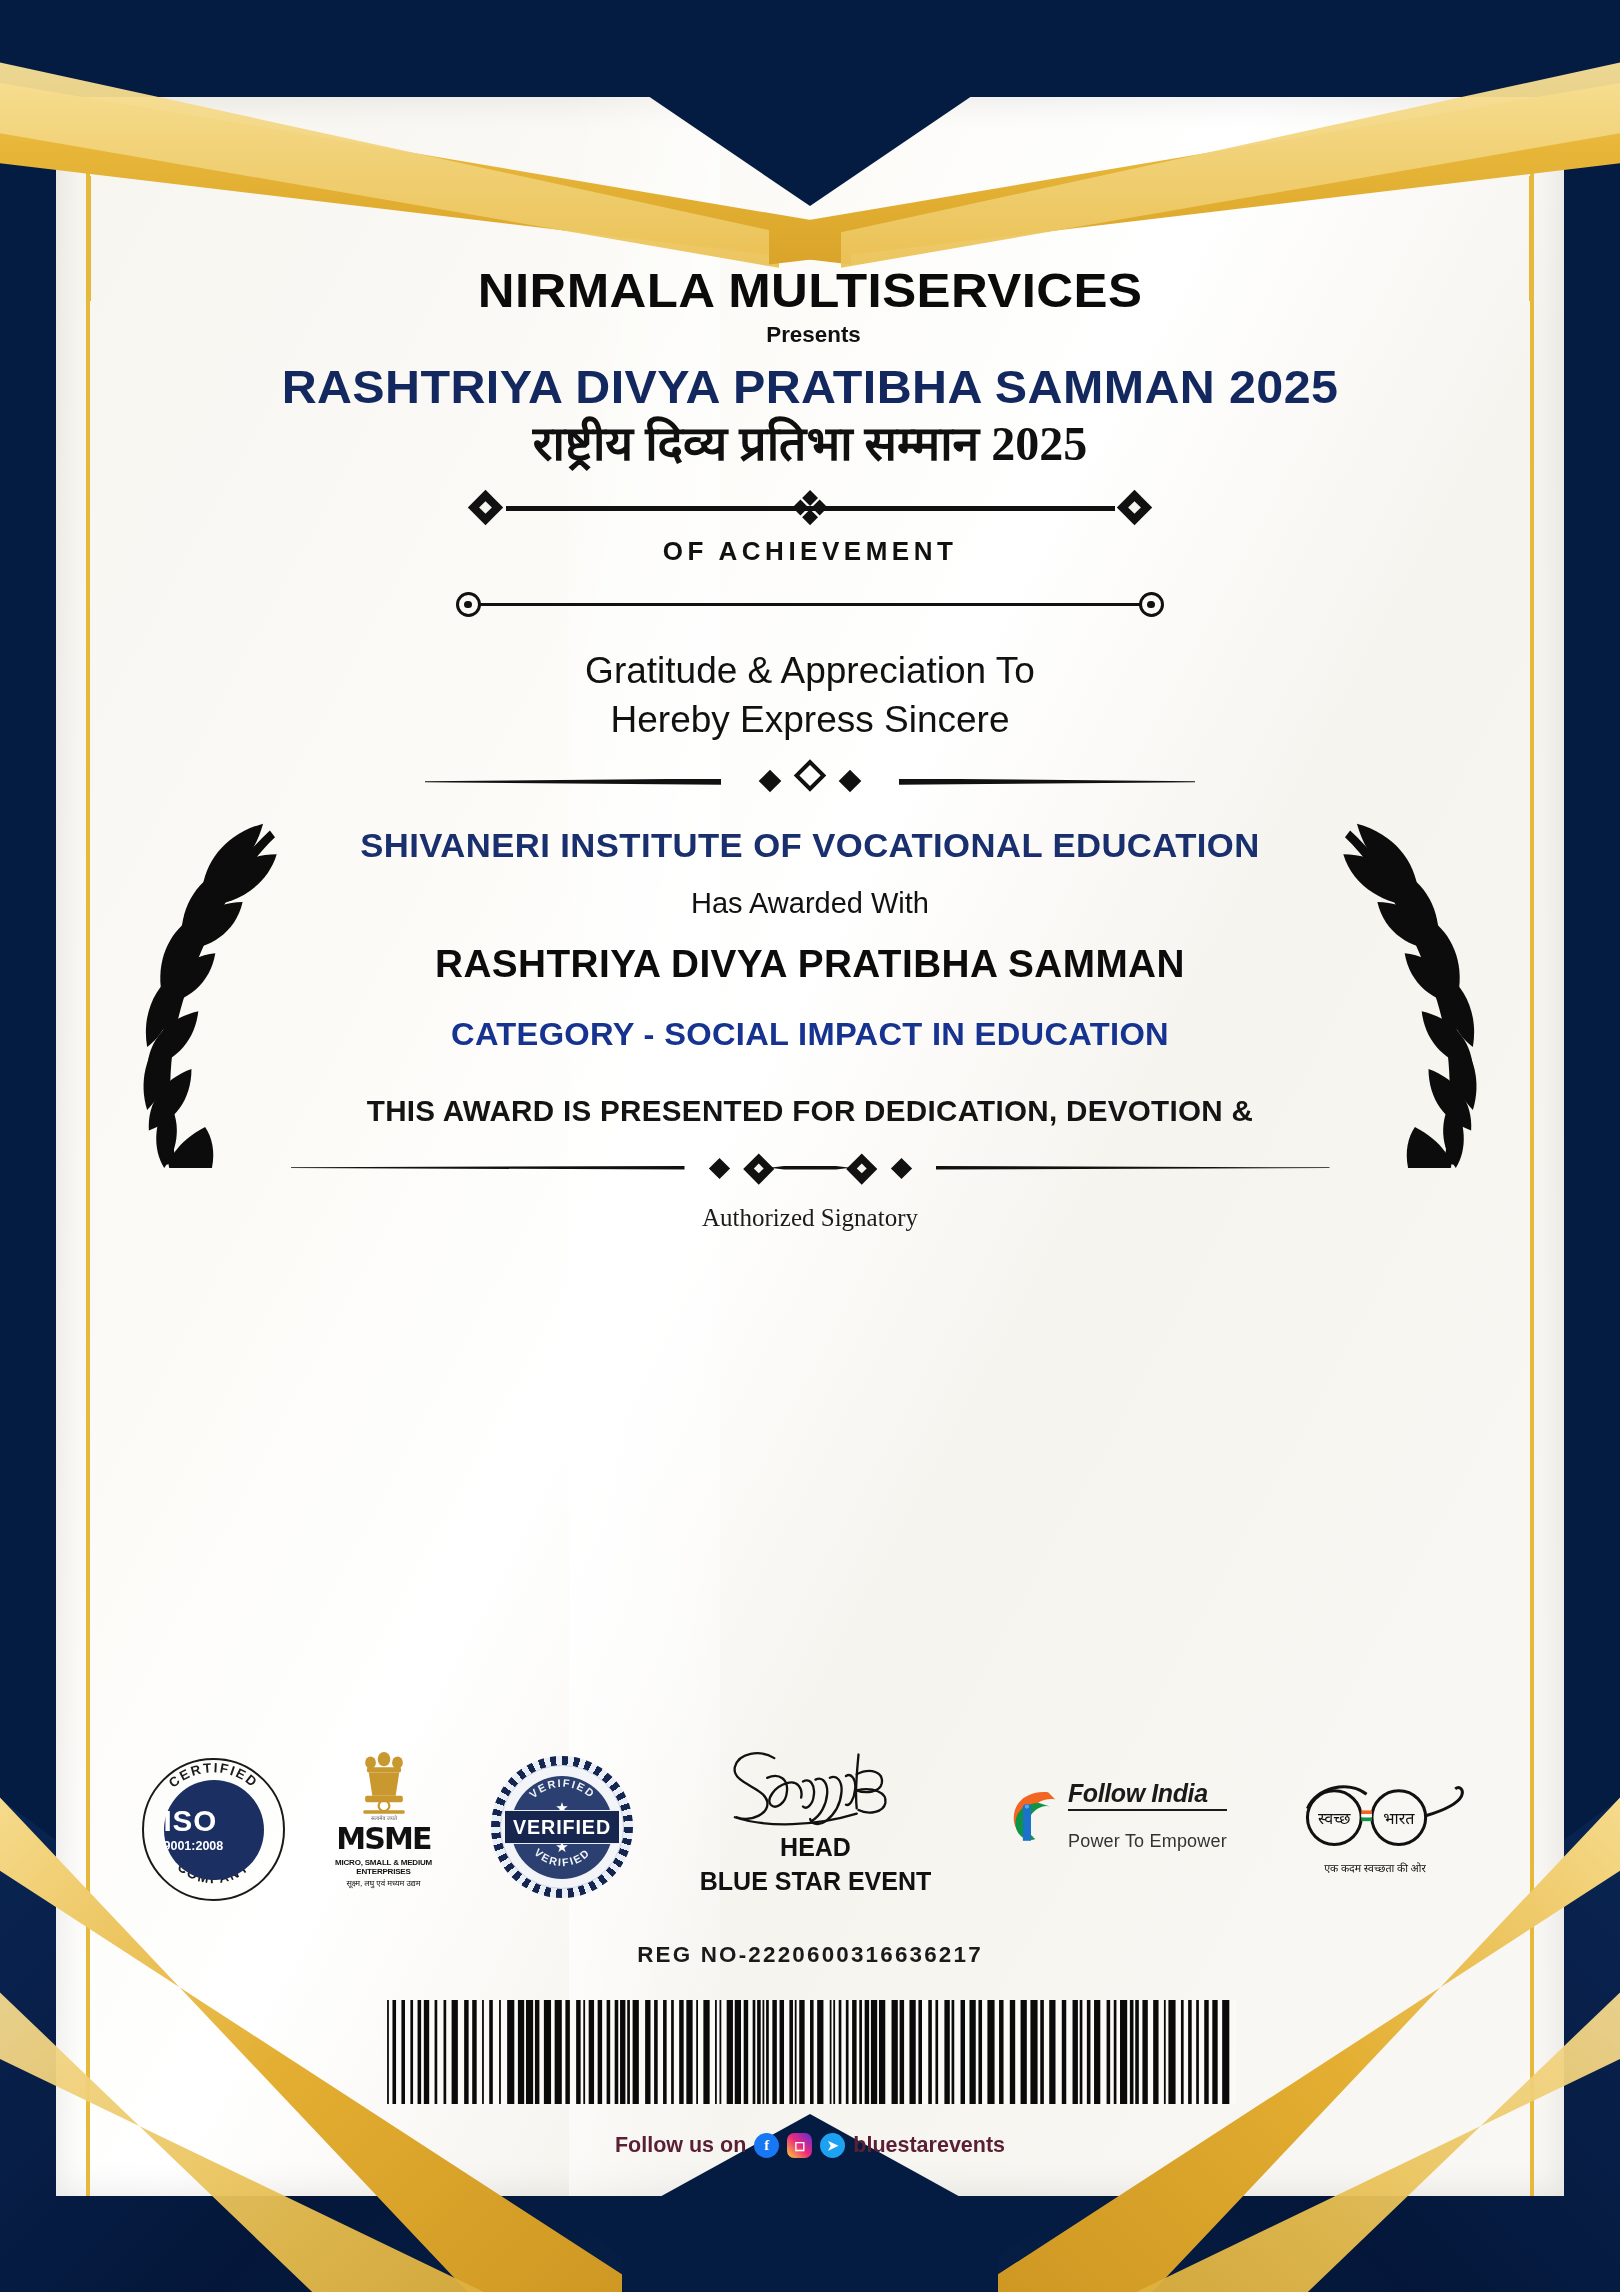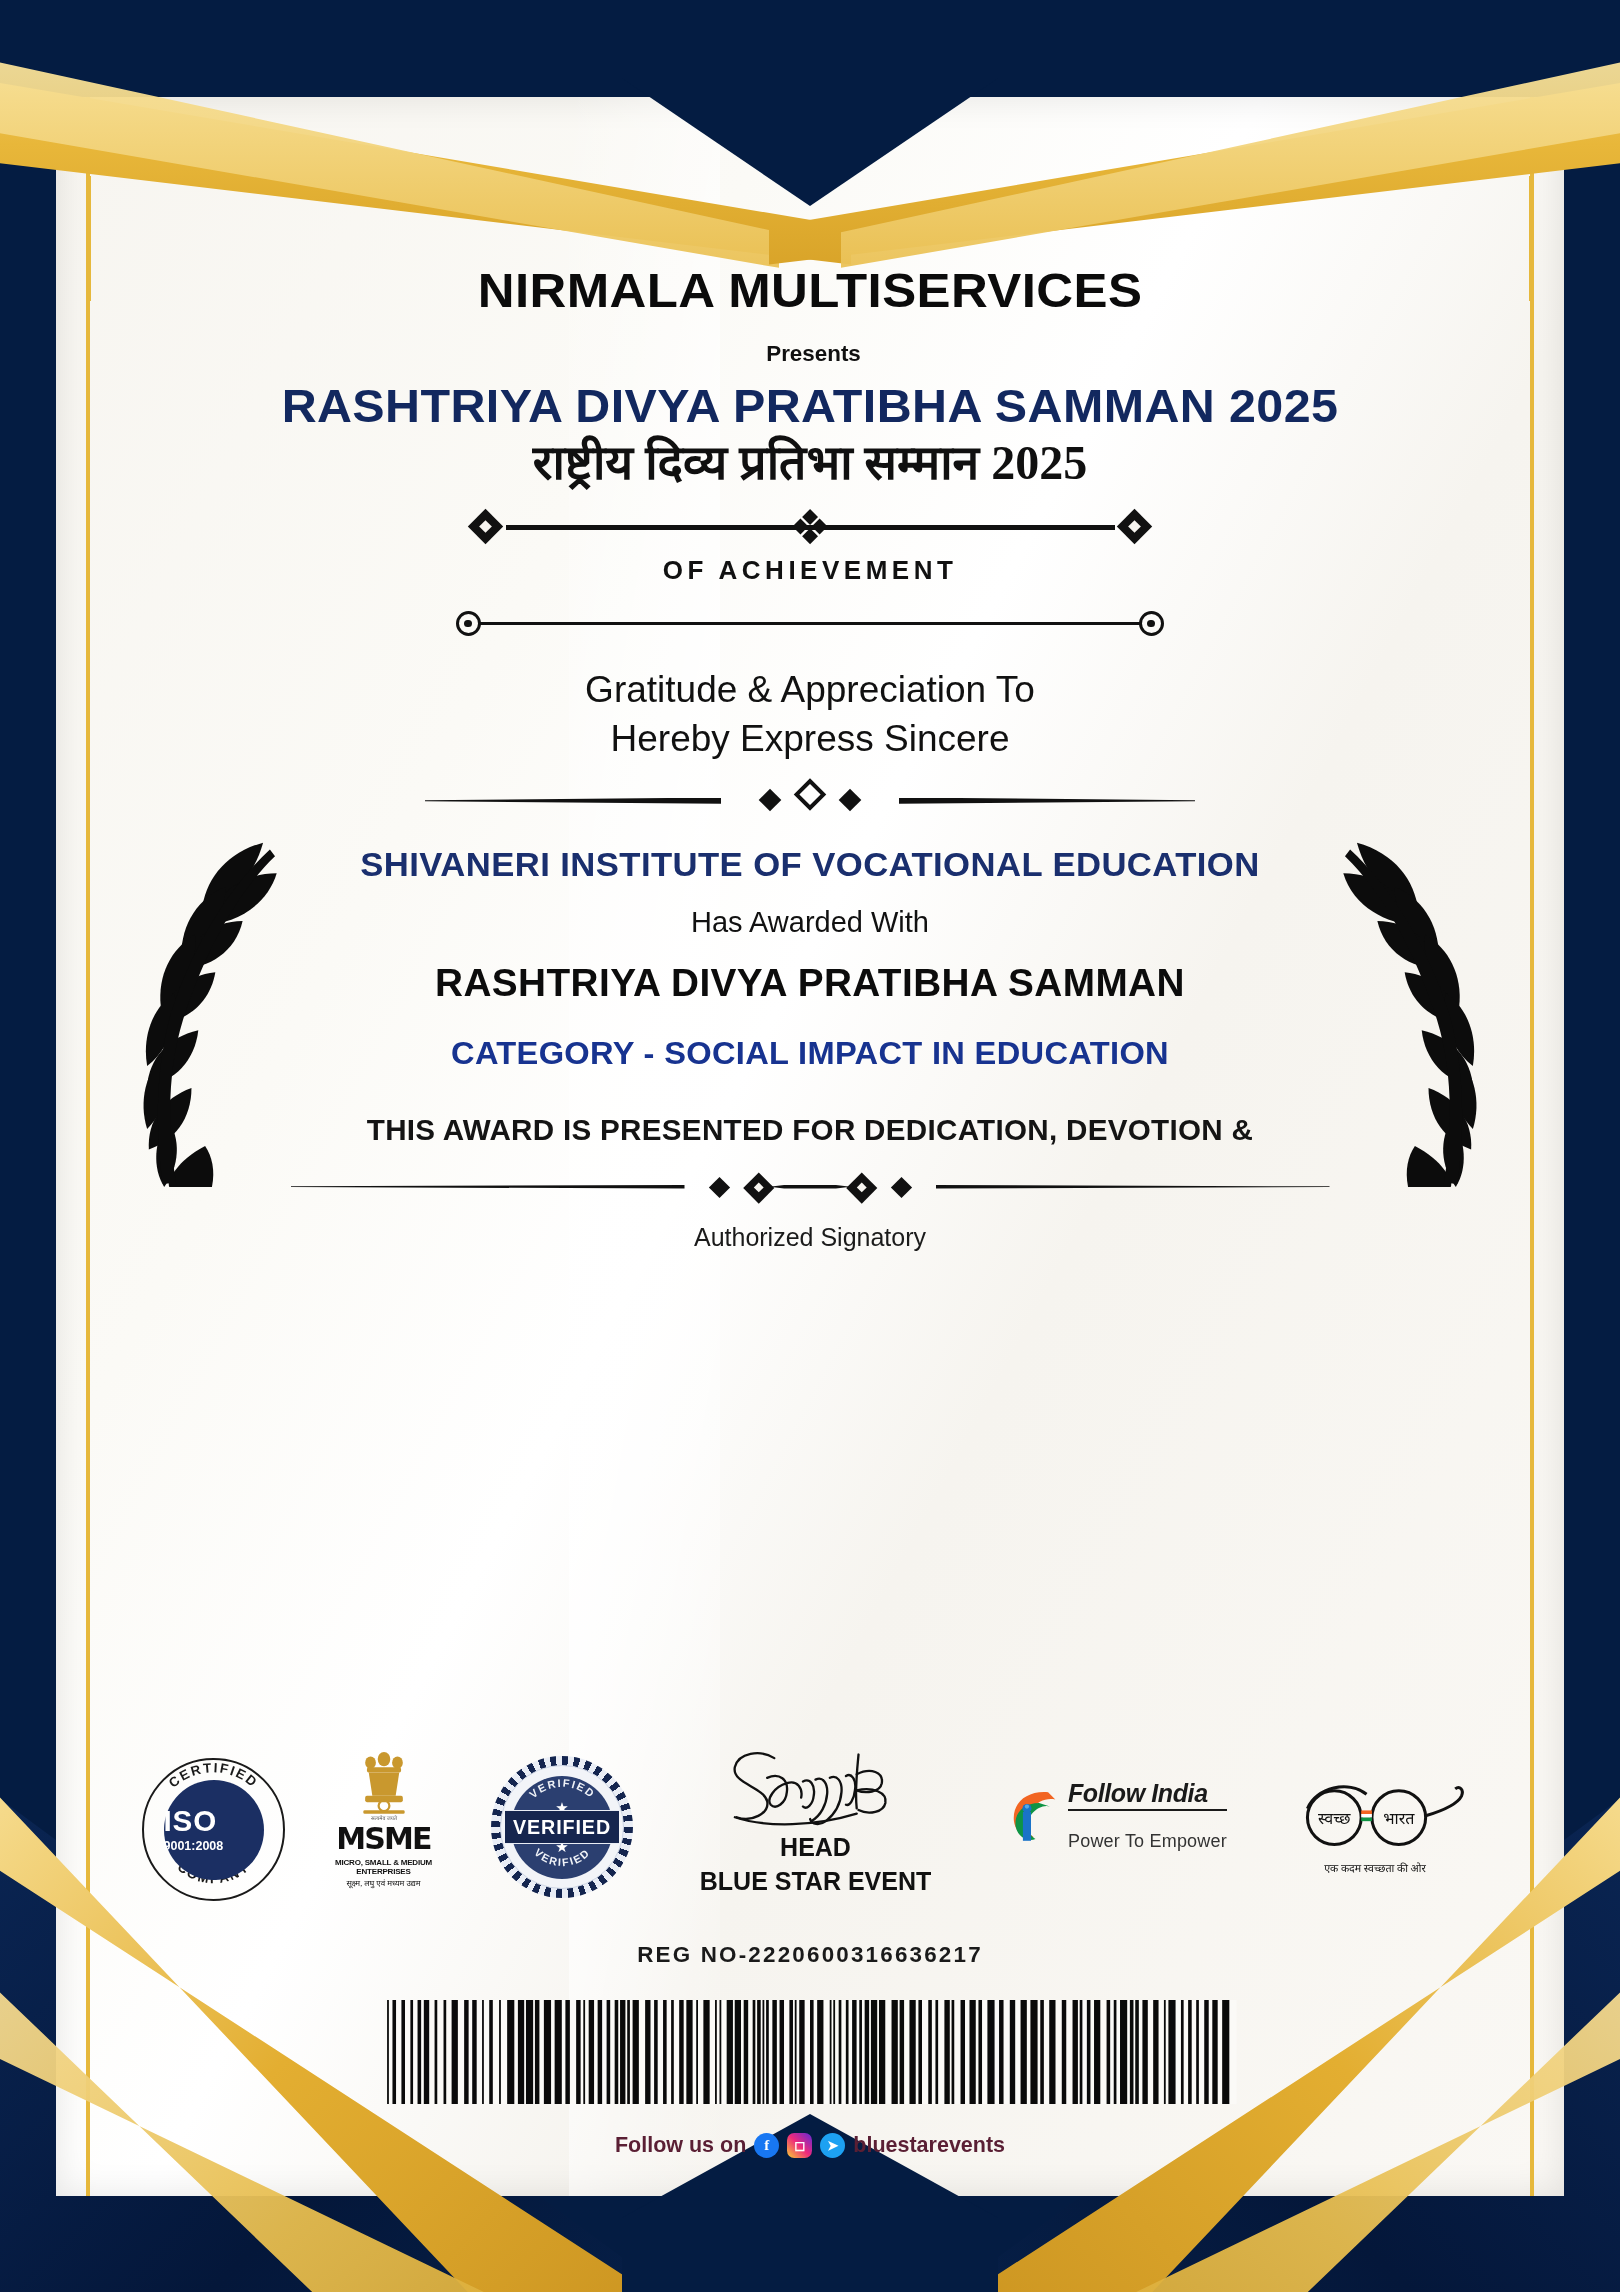--- a/index.html
+++ b/index.html
@@ -124,21 +124,21 @@
   }
 
   .org-name{
     margin-top:262px;
     font-size:49px; font-weight:800; letter-spacing:0.4px;
     color:#0b0b0b;
     font-family:"Liberation Sans", sans-serif;
     transform:scaleX(1.04); transform-origin:center;
   }
   .presents{
-    margin-top:23px;
+    margin-top:4px;
     font-size:22.4px; font-weight:700; color:#111;padding-left:7px;
   }
   .award-title-en{
     margin-top:10.7px;
     font-size:47px; font-weight:800; letter-spacing:0.4px;
     color:#12285f;
     transform:scaleX(1.03);
   }
   .award-title-hi{
     margin-top:5.4px;
@@ -272,21 +272,21 @@
   }
   .div-long .eye.a{ left:457px; } .div-long .eye.b{ right:457px; }
   .div-long .mid{
     position:absolute; left:50%; top:11.6px; transform:translateX(-50%);
     width:81px; height:3.6px; background:#111;
     clip-path:polygon(0 50%, 18% 0, 82% 0, 100% 50%, 82% 100%, 18% 100%);
   }
 
   .signatory{
     margin-top:23px; font-size:25px; color:#1b1b1b;
-    font-family:Liberation Sans, sans-serif;
+    font-family:Liberation Serif, serif;
   }
 
   
   .badge-row{
     position:absolute; left:0; right:0; top:1751px; height:224px;
   }
   .badge{ position:absolute; }
 
   
   .iso{ left:142px; top:7.2px; width:143px; height:143px; }

